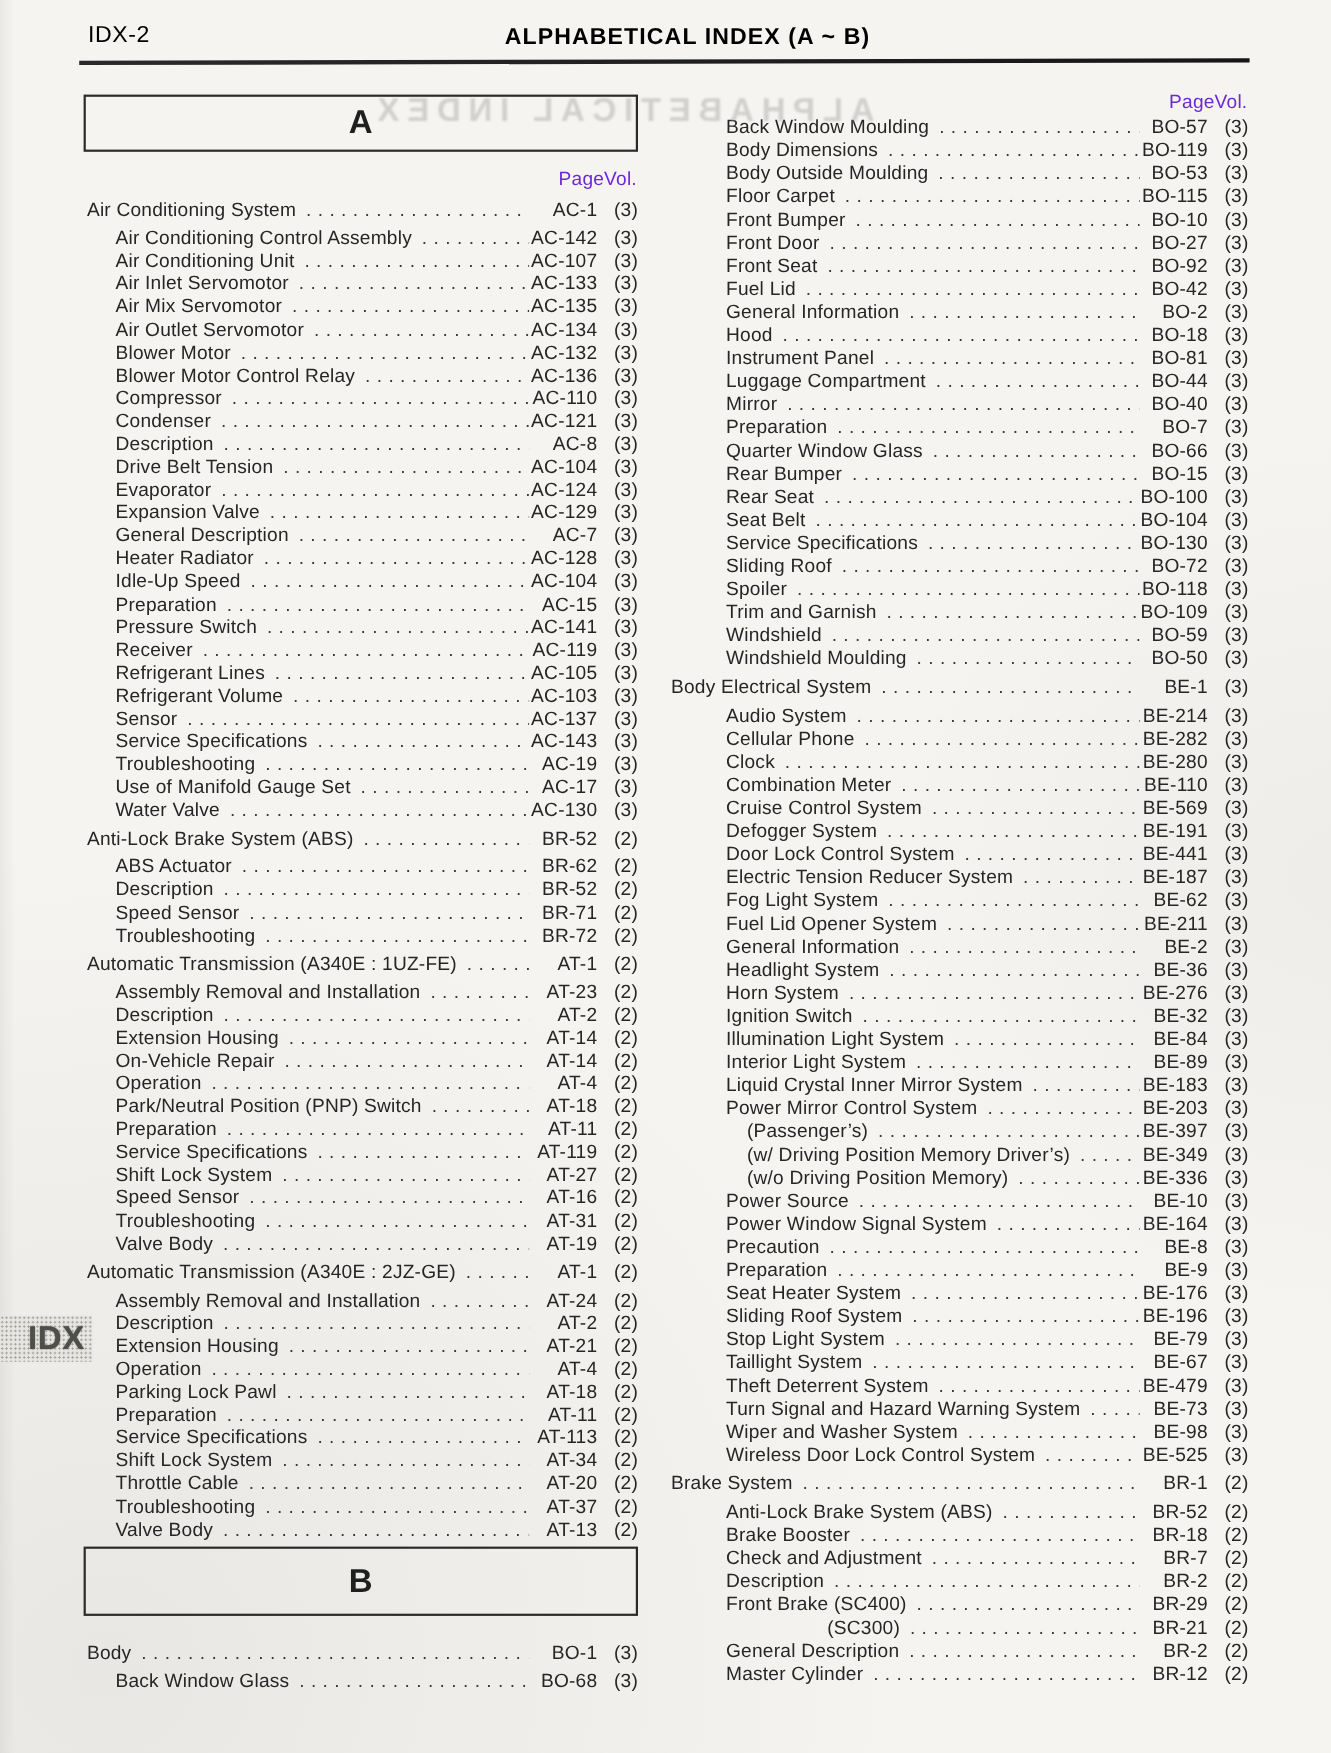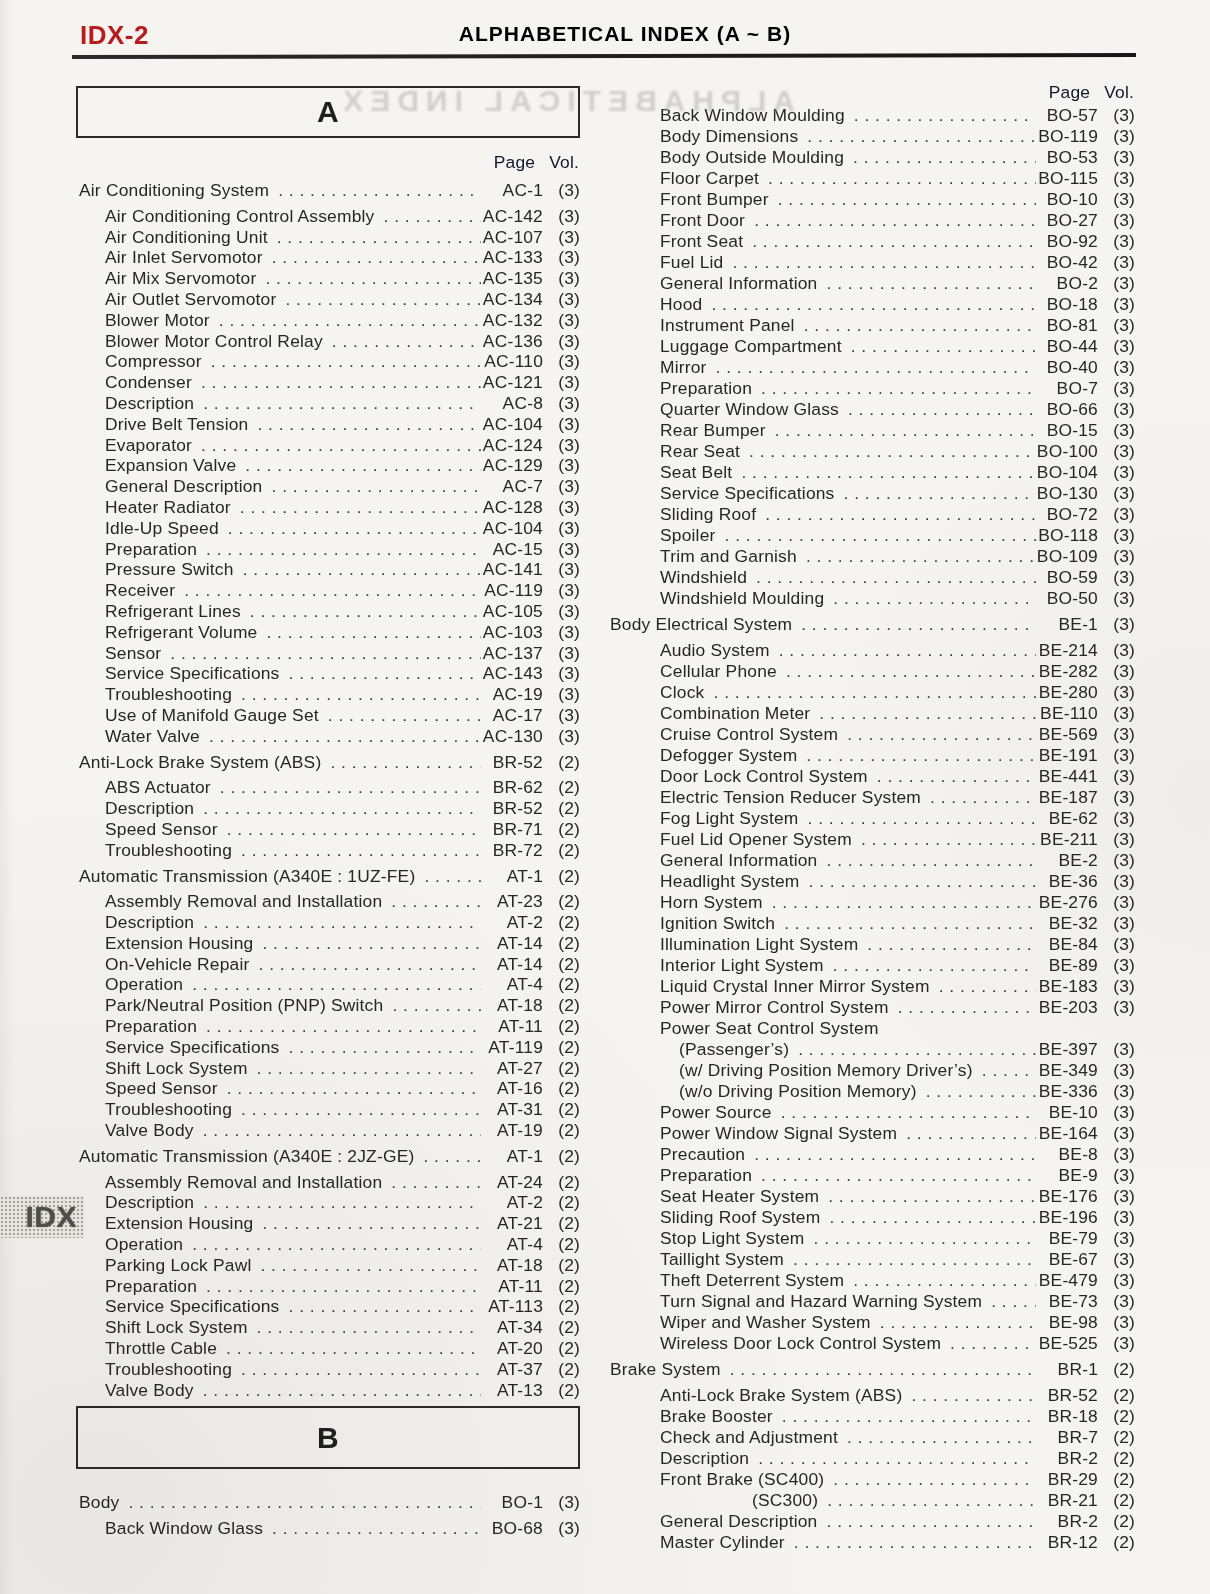--- a/index.html
+++ b/index.html
@@ -9,21 +9,21 @@
     background-image:
       radial-gradient(circle at 8% 95%, rgba(120,118,112,.10), transparent 40%),
       radial-gradient(circle at 100% 50%, rgba(130,128,122,.06), transparent 30%),
       linear-gradient(90deg, rgba(100,98,94,.08), transparent 14px);
     font-family:"Liberation Sans", sans-serif;
     color:#262626;
     -webkit-font-smoothing:antialiased;
   }
   .hdr-code{
     position:absolute;left:80px;top:20px;
-    font-size:26px;font-weight:700;letter-spacing:.5px;color:#b91c1c;
+    font-size:21px;font-weight:400;letter-spacing:.5px;color:#000000;
   }
   .hdr-title{
     position:absolute;left:40px;right:0;top:22px;text-align:center;
     font-size:21px;font-weight:700;letter-spacing:1px;color:#000000;
   }
   .hdr-rule{
     position:absolute;left:72px;top:54px;width:1064px;height:4px;
     background:linear-gradient(90deg,#2a2a2a,#161616);
     transform:rotate(-0.12deg);
   }
@@ -40,23 +40,23 @@
 
   .letter-box{
     border:2.5px solid #2a2a2a;height:48px;
     display:flex;align-items:center;justify-content:center;
     font-size:30px;font-weight:700;color:#1f1f1f;
     background:transparent;position:relative;z-index:2;
   }
   .letter-box.b{margin-top:6px;height:59px;}
 
   .pagevol{
-    display:flex;justify-content:flex-end;gap:14px;
+    display:flex;justify-content:flex-end;
     height:22px;align-items:baseline;padding-right:1px;
-    margin-top:14px;font-size:17.4px;color:#0f172a;text-align:right;
+    margin-top:14px;font-size:17.4px;color:#6d28d9;text-align:right;
   }
   .col-right .pagevol{margin-top:0;}
 
   .entries{padding-top:1px;}
   .row{display:flex;align-items:baseline;height:20.8px;}
   .col-right .row{height:21px;}
   .row.lv0{margin:5px 0;}
   .col-left .lv0{padding-left:3px;}
   .col-left .lv1{padding-left:29px;}
   .col-right .lv0{padding-left:0;}
@@ -726,26 +726,20 @@
     <span class="dots"></span>
     <span class="pg">BE-183</span>
     <span class="vol">(3)</span>
   </div>
       <div class="row lv1">
     <span class="lbl">Power Mirror Control System</span>
     <span class="dots"></span>
     <span class="pg">BE-203</span>
     <span class="vol">(3)</span>
   </div>
-      <div class="row lv1 no-leader">
-    <span class="lbl">Power Seat Control System</span>
-    <span class="dots"></span>
-    <span class="pg"></span>
-    <span class="vol"></span>
-  </div>
       <div class="row lv2">
     <span class="lbl">(Passenger’s)</span>
     <span class="dots"></span>
     <span class="pg">BE-397</span>
     <span class="vol">(3)</span>
   </div>
       <div class="row lv2">
     <span class="lbl">(w/ Driving Position Memory Driver’s)</span>
     <span class="dots"></span>
     <span class="pg">BE-349</span>

